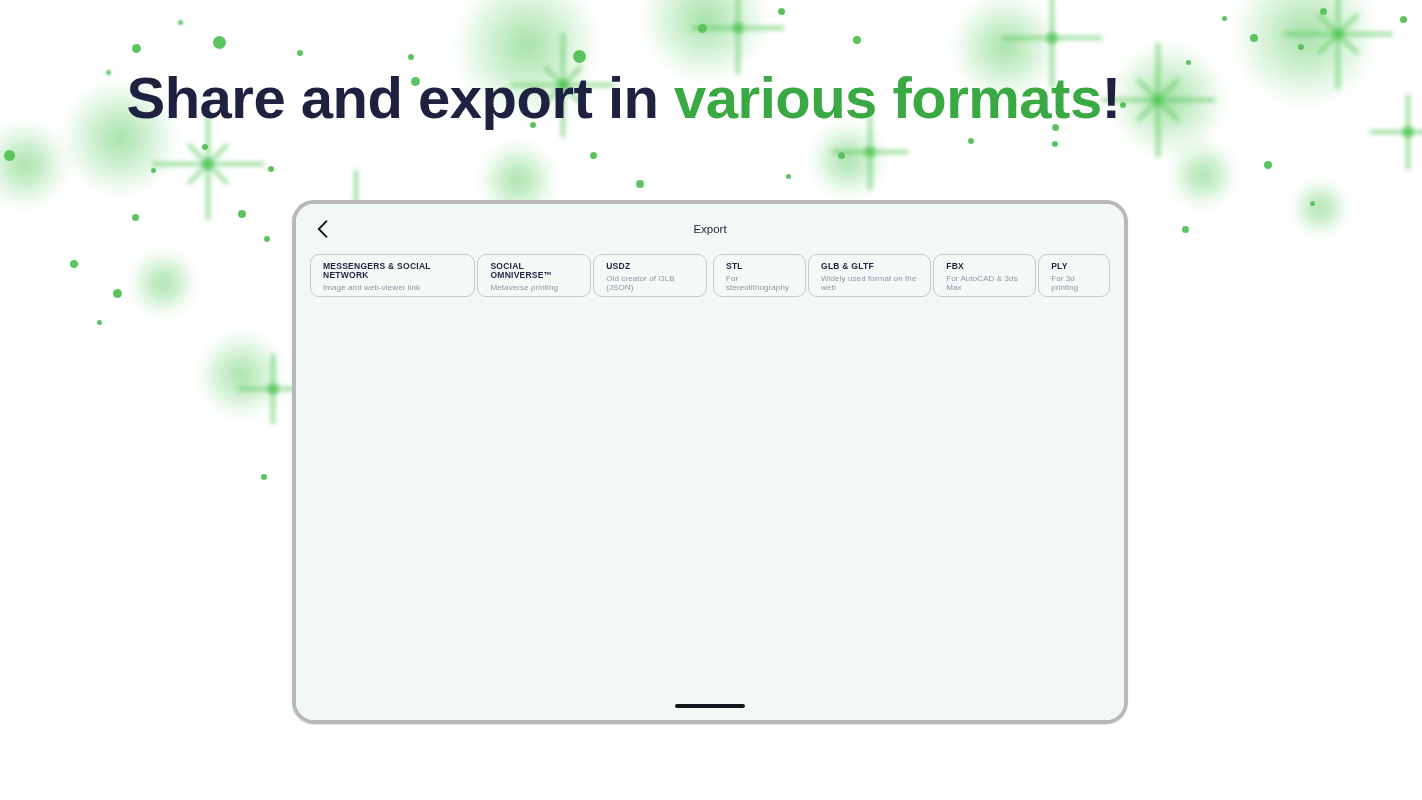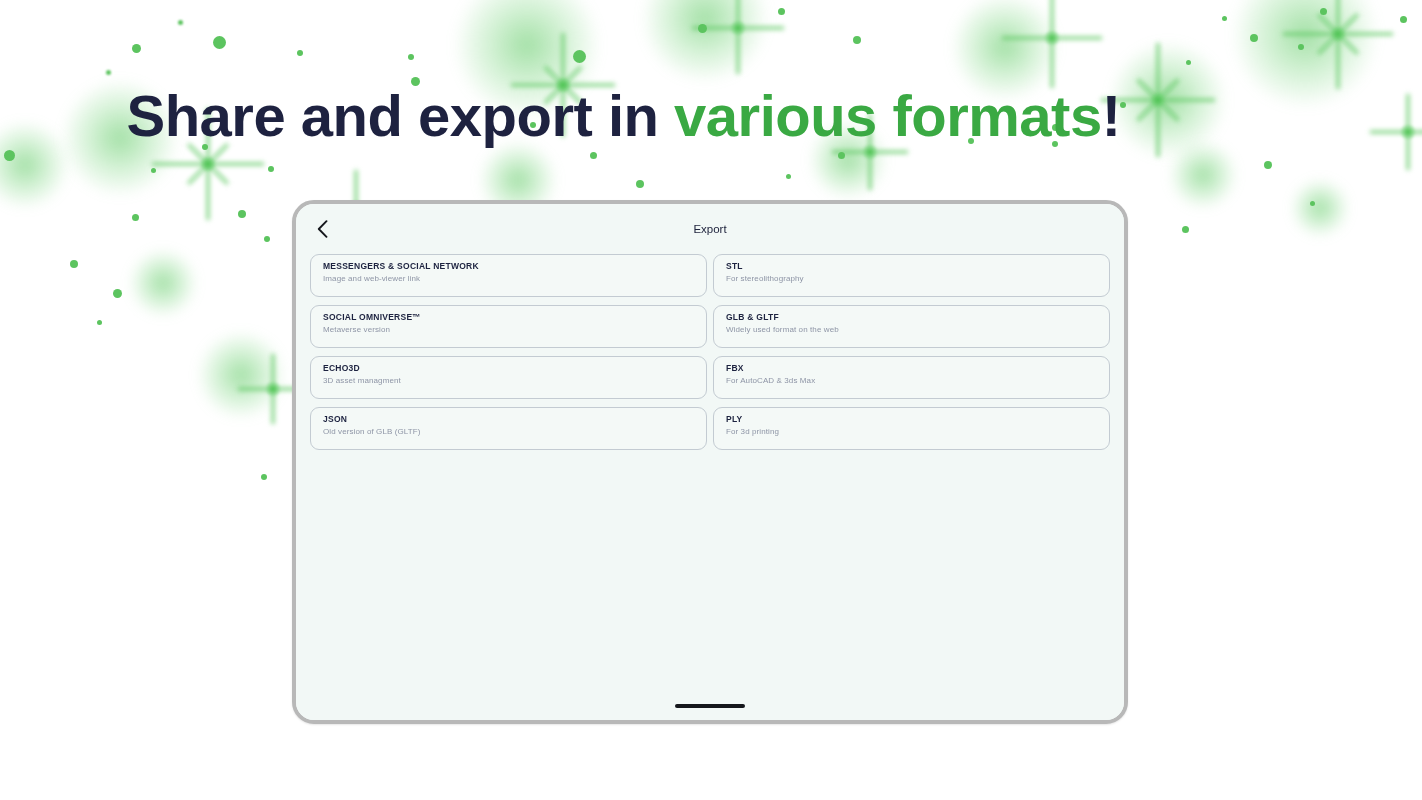--- a/index.html
+++ b/index.html
@@ -36,21 +36,21 @@
     margin:-8px 0 0 -8px; border-radius:50%;
     background:radial-gradient(circle, rgba(80,195,85,0.95) 0%, rgba(110,210,115,0.5) 45%, rgba(255,255,255,0) 75%);
     filter:blur(1px);
   }
 
   
   #headline {
     position:absolute; left:0; top:68px; width:1247px;
     text-align:center;
     font-size:58px; font-weight:bold; letter-spacing:-0.5px;
-    line-height:1.05; white-space:nowrap; z-index:5;margin-top:18px;
+    line-height:1.05; white-space:nowrap; z-index:5;
   }
   #headline .dark  { color:#1e2240; }
   #headline .green { color:#3aa943; }
 
   
   #tablet {
     position:absolute; left:292px; top:200px;
     width:836px; height:524px;
     border:4px solid #b8b8b8;
     border-radius:22px;
@@ -74,21 +74,21 @@
     width:100%; text-align:center;
     font-size:11.5px; color:#22263f; font-weight:400;
   }
 
   #grid {
     flex:1 1 auto;
     display:flex; gap:6px;
     padding:0 14px;
     align-items:flex-start;
   }
-  .col { flex:1 1 0; display:flex; flex-direction:column; gap:8px; }
+  .col { flex:1 1 0; display:flex; flex-direction:row; gap:2px; }
 
   .fmt-card {
     background:#f4f9f7;
     border:1px solid #c3cbd2;
     border-radius:9px;
     height:43px;
     padding:7px 12px 0 12px;
     cursor:pointer;
   }
   .fmt-title {
@@ -245,29 +245,25 @@
 
       <div id="grid">
 
         <div class="col">
           <div class="fmt-card">
             <div class="fmt-title">MESSENGERS &amp; SOCIAL NETWORK</div>
             <div class="fmt-sub">Image and web-viewer link</div>
           </div>
           <div class="fmt-card">
             <div class="fmt-title">SOCIAL OMNIVERSE™</div>
-            <div class="fmt-sub">Metaverse version</div>
-          </div>
-          <div class="fmt-card">
-            <div class="fmt-title">ECHO3D</div>
-            <div class="fmt-sub">3D asset managment</div>
-          </div>
-          <div class="fmt-card">
-            <div class="fmt-title">JSON</div>
-            <div class="fmt-sub">Old version of GLB (GLTF)</div>
+            <div class="fmt-sub">Metaverse printing</div>
+          </div>
+          <div class="fmt-card">
+            <div class="fmt-title">USDZ</div>
+            <div class="fmt-sub">Old creator of GLB (JSON)</div>
           </div>
         </div>
 
         <div class="col">
           <div class="fmt-card">
             <div class="fmt-title">STL</div>
             <div class="fmt-sub">For stereolithography</div>
           </div>
           <div class="fmt-card">
             <div class="fmt-title">GLB &amp; GLTF</div>

